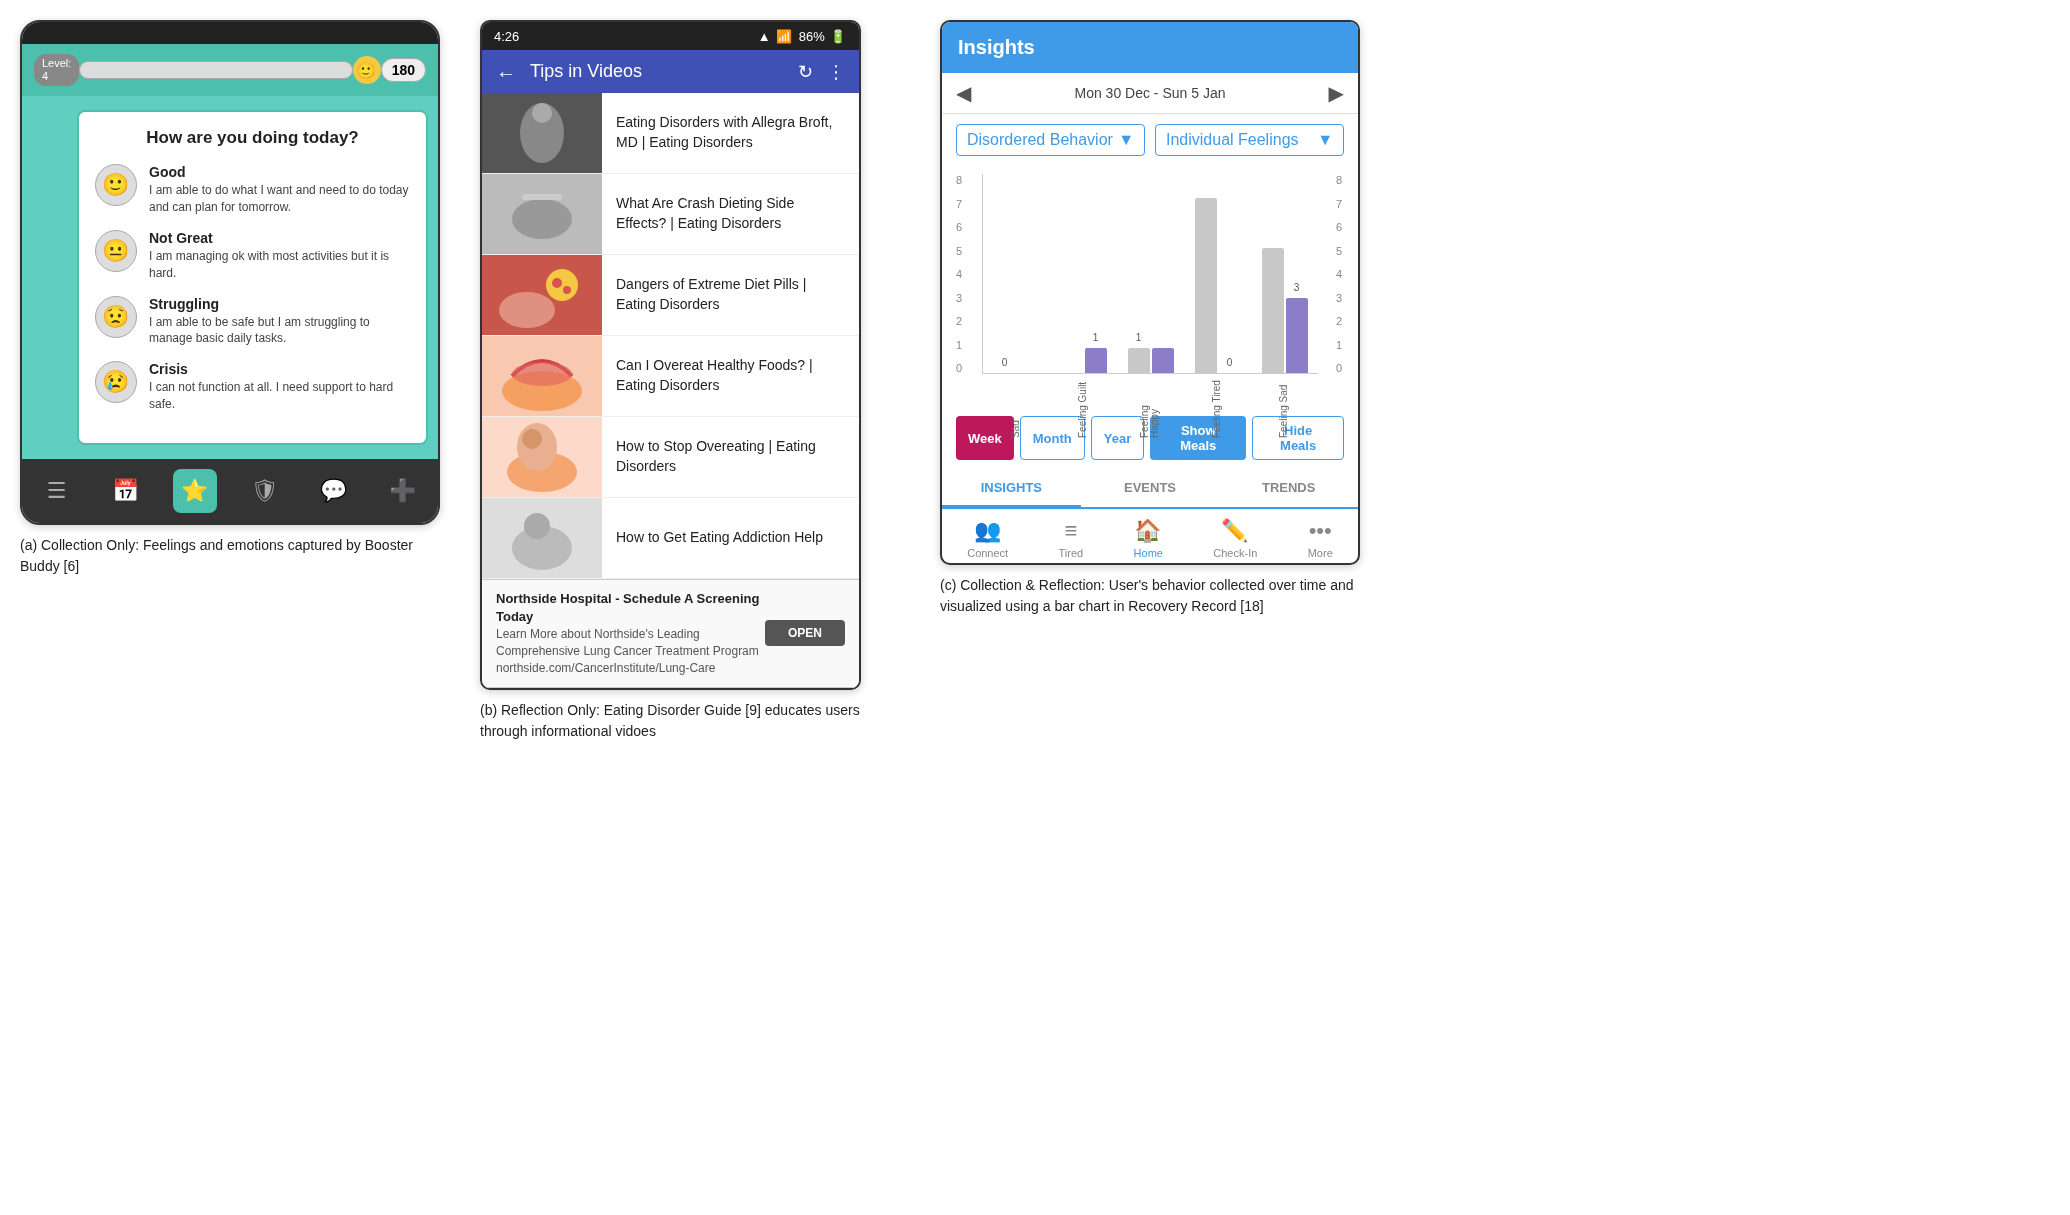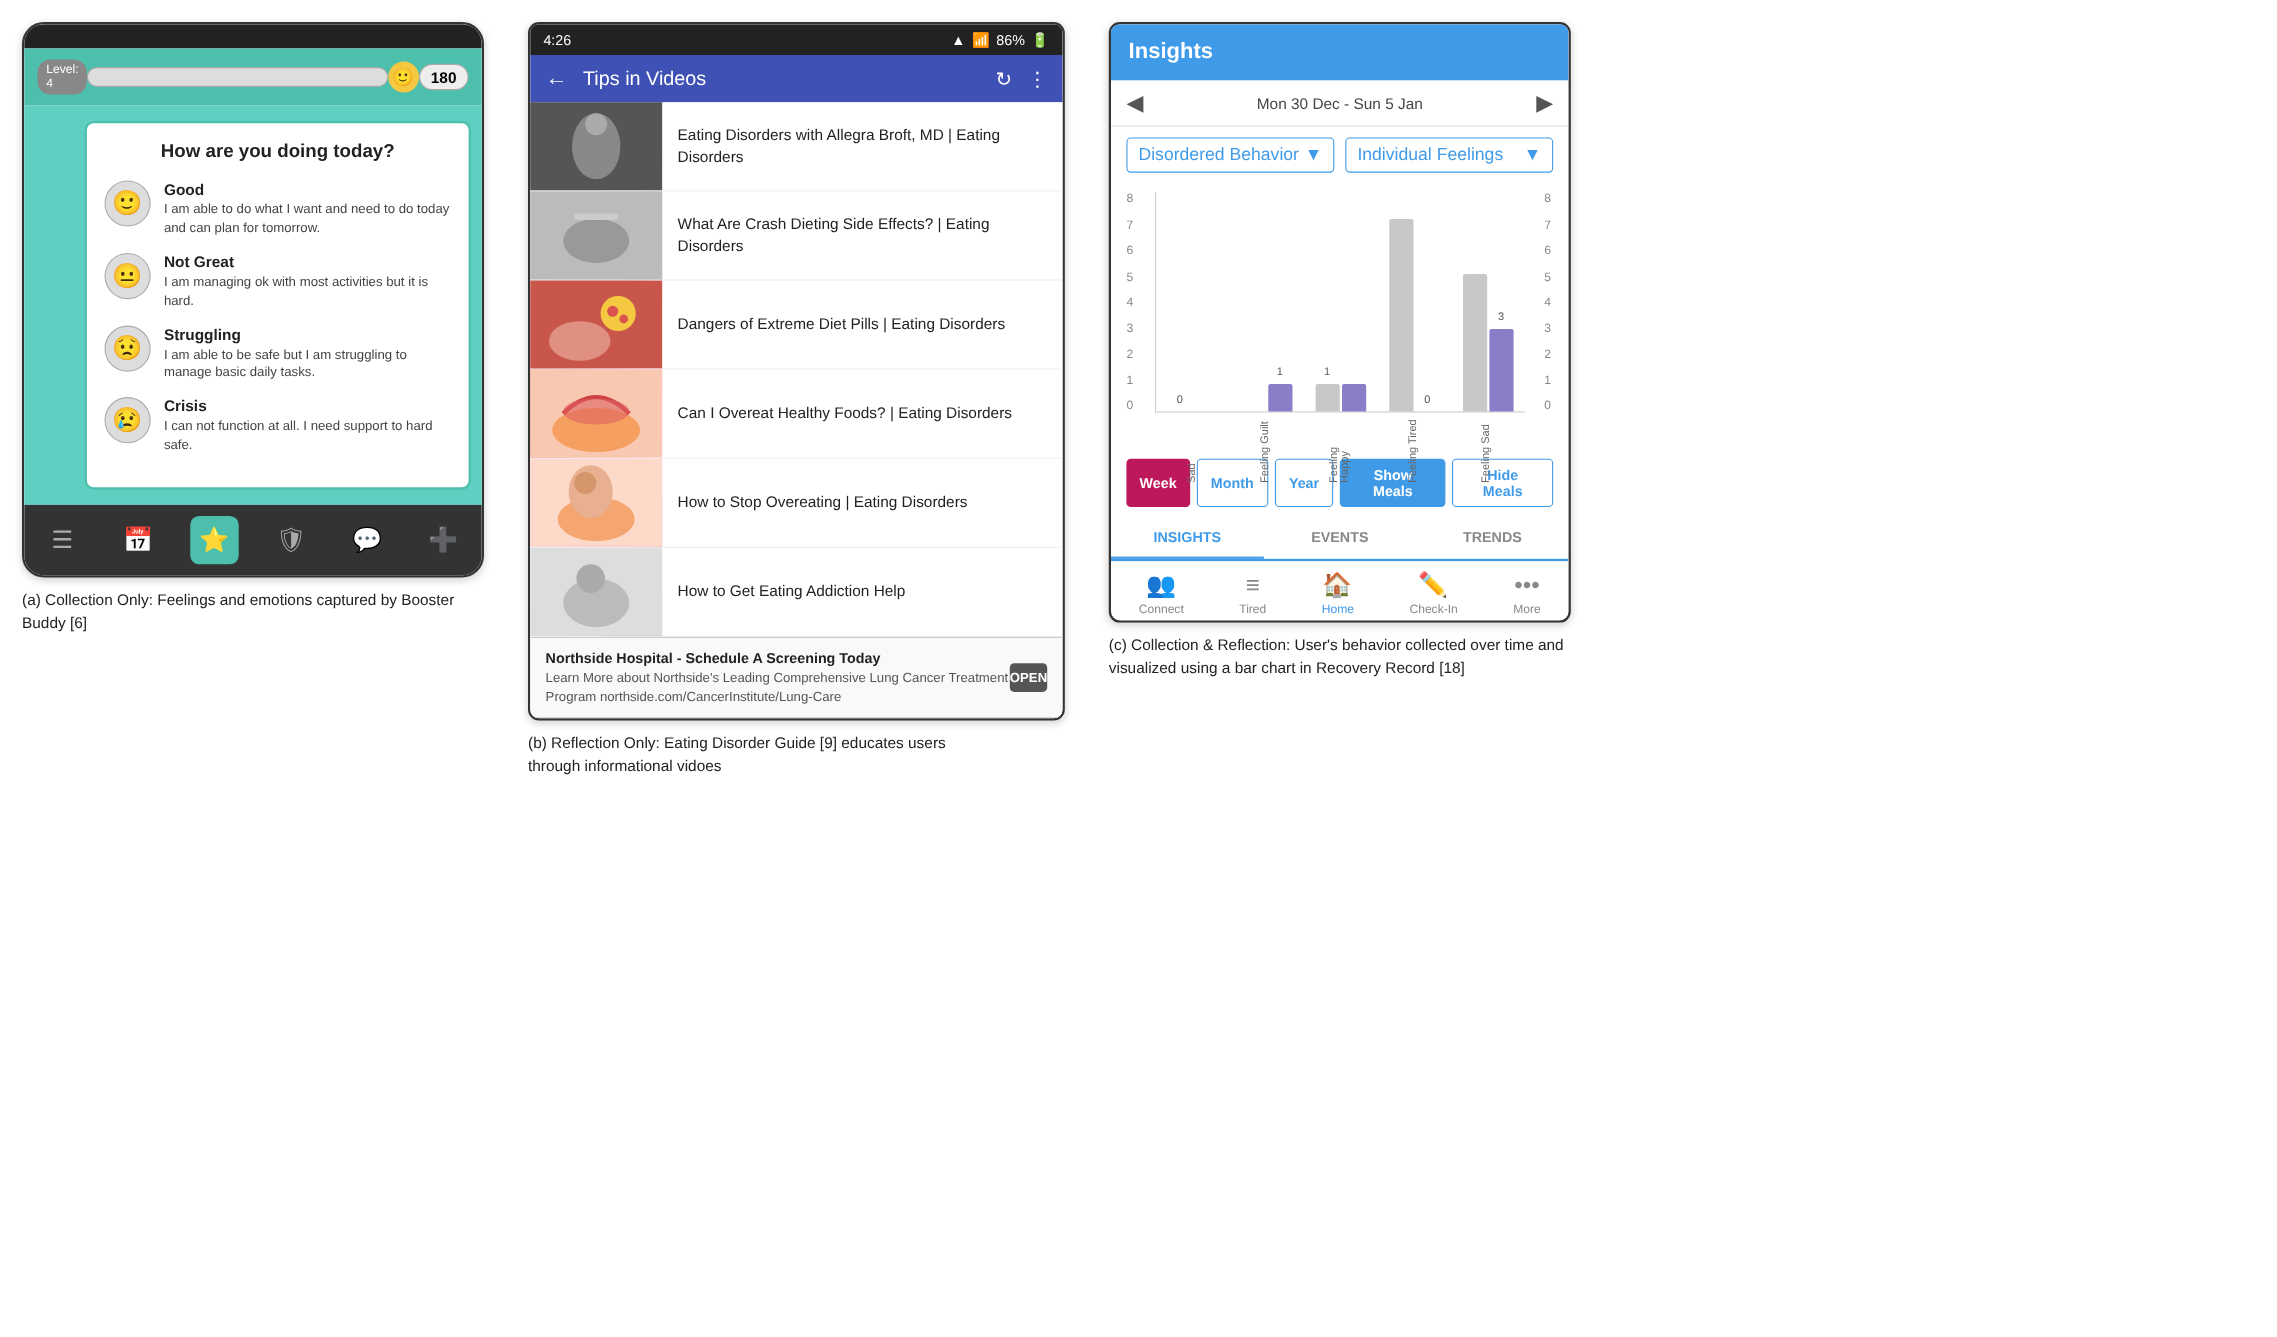--- a/index.html
+++ b/index.html
@@ -156,21 +156,21 @@
     }
 
     .nav-icon.active {
       background: #4dbfad;
       border-radius: 8px;
       color: #fff;
     }
 
     
     .phone-b {
-      width: 488px;
+      width: 381px;
       background: #fff;
       border: 2px solid #333;
       border-radius: 10px;
       overflow: hidden;
       box-shadow: 0 2px 8px rgba(0,0,0,0.2);
     }
 
     .phone-b-status {
       background: #222;
       height: 28px;
@@ -256,21 +256,21 @@
       justify-content: space-between;
     }
 
     .ad-text { font-size: 12px; color: #555; line-height: 1.4; }
     .ad-text strong { font-size: 13px; color: #222; }
 
     .open-btn {
       background: #555;
       color: #fff;
       border-radius: 4px;
-      padding: 6px 0;
+      padding: 6px 23px;
       font-size: 12px;
       font-weight: bold;
       white-space: nowrap;
     }
 
     
     .phone-c {
       width: 420px;
       background: #fff;
       border: 2px solid #333;

